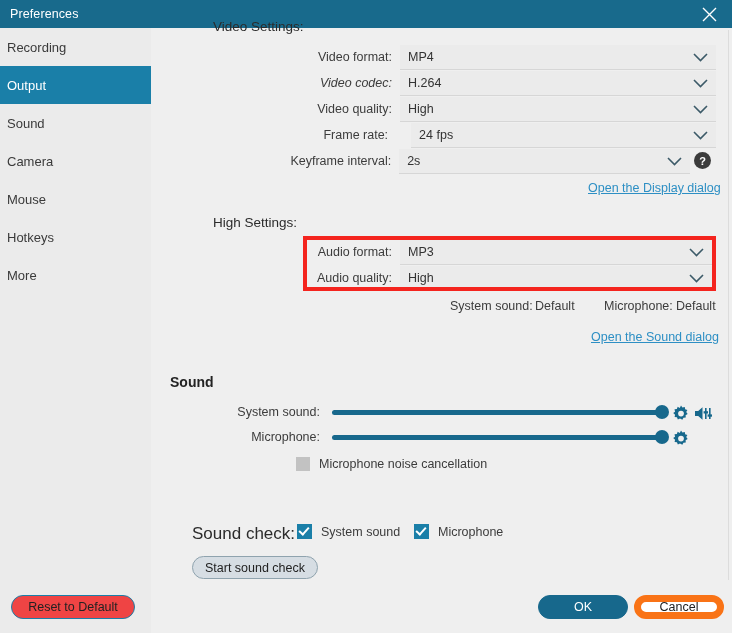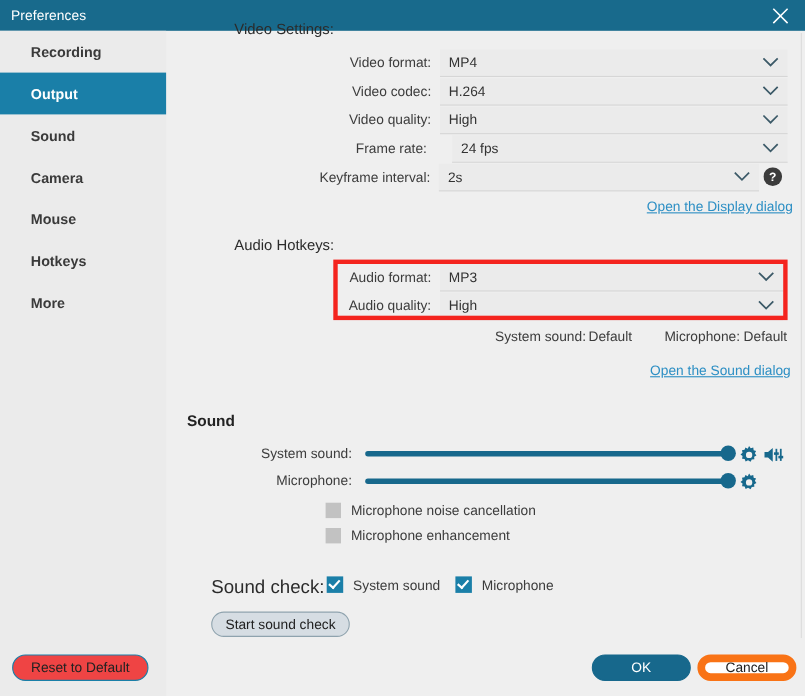--- a/index.html
+++ b/index.html
@@ -38,25 +38,24 @@
 
   
   .sidebar {
     position: absolute; left: 0; top: 28px;
     width: 151px; height: 605px;
     background: #ebebeb;
   }
   .side-item {
     height: 38px;
     display: flex; align-items: center;
-    padding-left: 28px;
+    padding-left: 7px;
     font-size: 13px;
     color: #3a3a3a;
     cursor: pointer;
-    font-weight: bold;
   }
   .side-item.active {
     background: #1a7fa8;
     color: #ffffff;
   }
   .divider-right {
     position: absolute;
     left: 728px; top: 30px;
     width: 1px; height: 550px;
     background: #dcdcdc;
@@ -282,21 +281,21 @@
       <span class="val">MP4</span>
       <span class="chev">
         <svg width="15" height="9" viewBox="0 0 15 9">
             <path d="M1 1 L7.5 7.5 L14 1" stroke="#3c5a68" stroke-width="1.6" fill="none"></path>
           </svg>
       </span>
     </div>
   </div>
 
   <div class="row" style="left:280px; top:70px; width:436px;">
-    <div class="lbl" style="width:112px;">Video codec:</div>
+    <div class="lbl" style="width:112px;font-style:italic;">Video codec:</div>
     <div class="combo" style="width:316px; margin-left:8px;">
       <span class="val">H.264</span>
       <span class="chev">
         <svg width="15" height="9" viewBox="0 0 15 9">
             <path d="M1 1 L7.5 7.5 L14 1" stroke="#3c5a68" stroke-width="1.6" fill="none"></path>
           </svg>
       </span>
     </div>
   </div>
 
@@ -338,21 +337,21 @@
 
   <div class="helpicon" style="left:694px; top:152px;">
     <svg width="17" height="17" viewBox="0 0 17 17">
       <circle cx="8.5" cy="8.5" r="8.5" fill="#3c3c3c"></circle>
       <text x="8.5" y="12.6" font-size="11" font-family="Liberation Sans, sans-serif" fill="#ffffff" text-anchor="middle" font-weight="bold">?</text>
     </svg>
   </div>
 
   <div class="link" style="left:588px; top:181px;">Open the Display dialog</div>
 
-  <div class="sec-title" id="audio-settings-title">Audio Hotkeys:</div>
+  <div class="sec-title" id="audio-settings-title">High Settings:</div>
 
   <div class="row" style="left:312px; top:239px; width:400px;">
     <div class="lbl" style="width:80px;">Audio format:</div>
     <div class="combo" style="width:312px; margin-left:8px;">
       <span class="val">MP3</span>
       <span class="chev">
         <svg width="15" height="9" viewBox="0 0 15 9">
             <path d="M1 1 L7.5 7.5 L14 1" stroke="#3c5a68" stroke-width="1.6" fill="none"></path>
           </svg>
       </span>
@@ -420,24 +419,20 @@
       <path fill="#17688c" d="M10 0.6l1.6 2.1 2.6-.6.4 2.6 2.5.9-1.3 2.3 1.6 2.1-2.3 1.3.2 2.7-2.6.1-1.2 2.4L8.9 15l-2.4 1.2-1-2.5-2.6-.4.5-2.6L1.3 9l2.1-1.6-.6-2.6 2.6-.4.9-2.5 2.3 1.3z"></path>
       <circle cx="10" cy="9.5" r="3.2" fill="#efefef"></circle>
     </svg>
   </div>
 
   <div class="chk-row" style="left:296px; top:457px;">
     <div class="chk-box-empty"></div>
     <span class="ctext">Microphone noise cancellation</span>
   </div>
 
-  <div class="chk-row" style="left:296px; top:480px;">
-    <div class="chk-box-empty"></div>
-    <span class="ctext">Microphone enhancement</span>
-  </div>
 
   <div style="position:absolute; left:192px; top:524px; font-size:17px; color:#2b2b2b;">Sound check:</div>
 
   <div class="chk-row" style="left:297px; top:524px;">
     <div class="chk-box-on"></div>
     <span class="ctext">System sound</span>
   </div>
 
   <div class="chk-row" style="left:414px; top:524px;">
     <div class="chk-box-on"></div>

